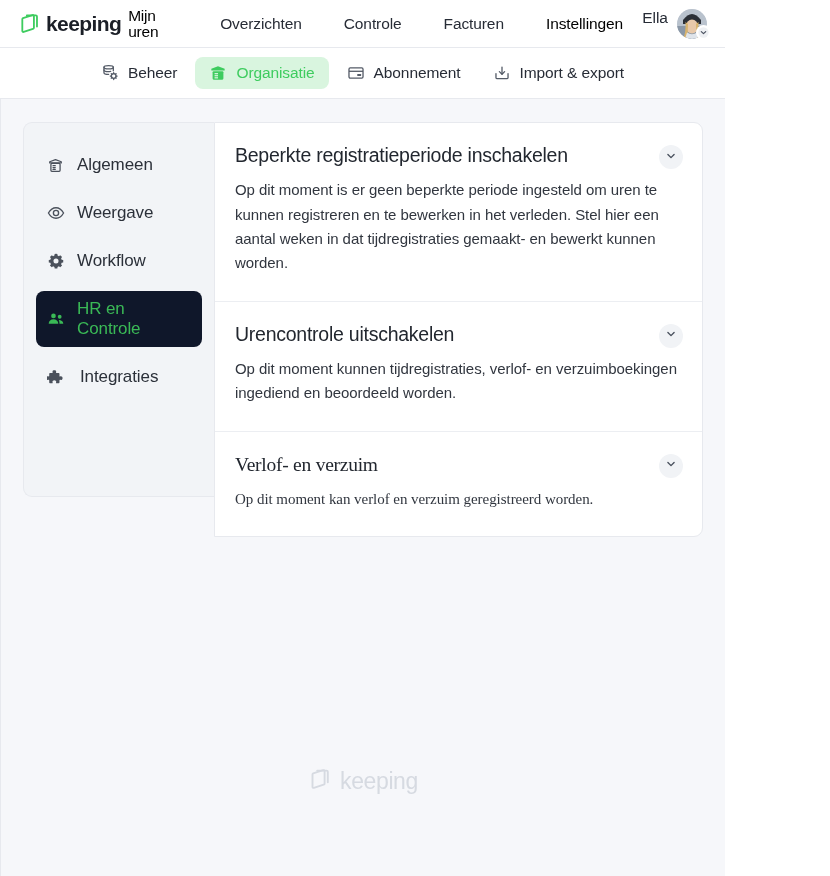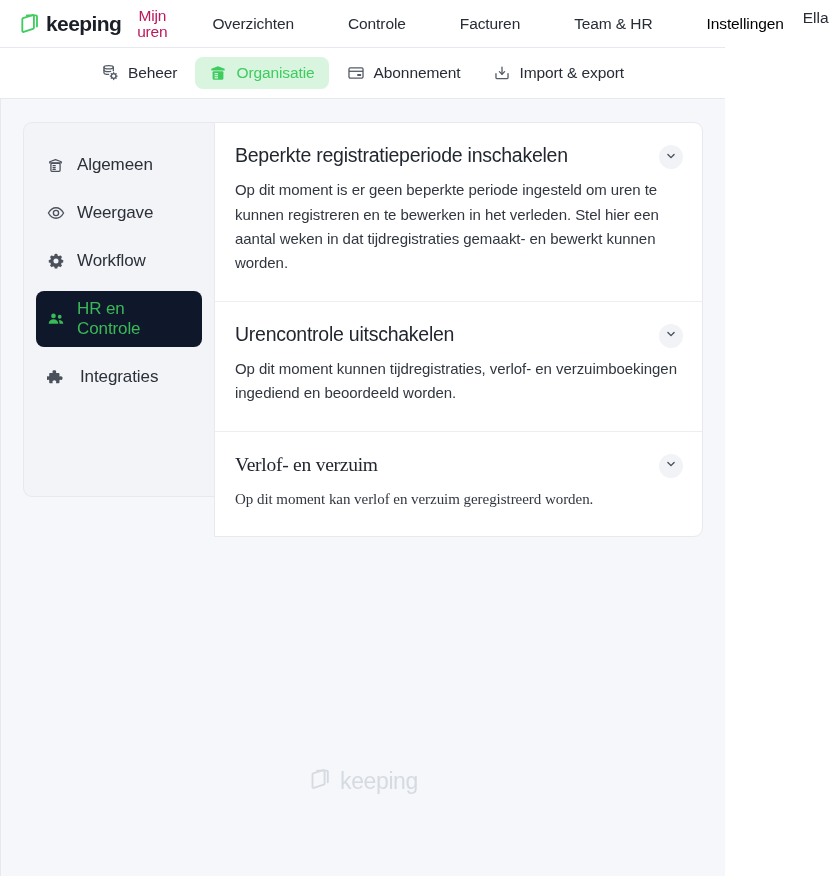--- a/index.html
+++ b/index.html
@@ -58,31 +58,30 @@
   .brand-word {
     font-size: 21px;
     font-weight: bold;
     letter-spacing: -0.6px;
     color: #1b1f27;
     line-height: 1;
   }
 
   .brand-sub {
     font-size: 15.5px;
-    color: #be185d;
+    color: #000000;
     letter-spacing: -0.2px;
     line-height: 1;
-    margin-left: 16px;
-    text-align: center;
+    margin-left: 7px;
   }
 
   .mainnav {
     display: flex;
     align-items: center;
-    gap: 16px;
+    gap: 4px;
     height: 47px;
   }
 
   .mainnav a {
     font-size: 15.5px;
     color: #272c36;
     text-decoration: none;
     padding: 0 19px;
     line-height: 47px;
     letter-spacing: -0.1px;
@@ -321,21 +320,20 @@
         </svg>
       </span>
       <span class="brand-word">keeping</span>
       <span class="brand-sub">Mijn uren</span>
     </a>
 
     <nav class="mainnav">
       <a href="#">Overzichten</a>
       <a href="#">Controle</a>
       <a href="#">Facturen</a>
-      <a href="#">Team &amp; HR</a>
       <a href="#" class="active" style="position:relative;">
         <span>Instellingen</span>
         <span class="nav-caret" style="left:50%;transform:translateX(-50%);">
           
         </span>
       </a>
     </nav>
 
     <div class="topbar-right">
       <span class="user-name">Ella</span>

